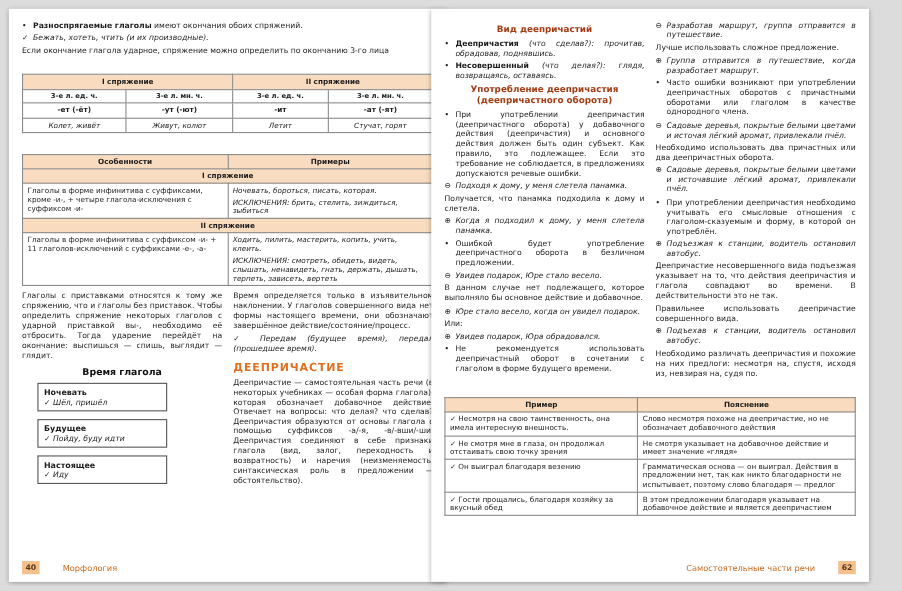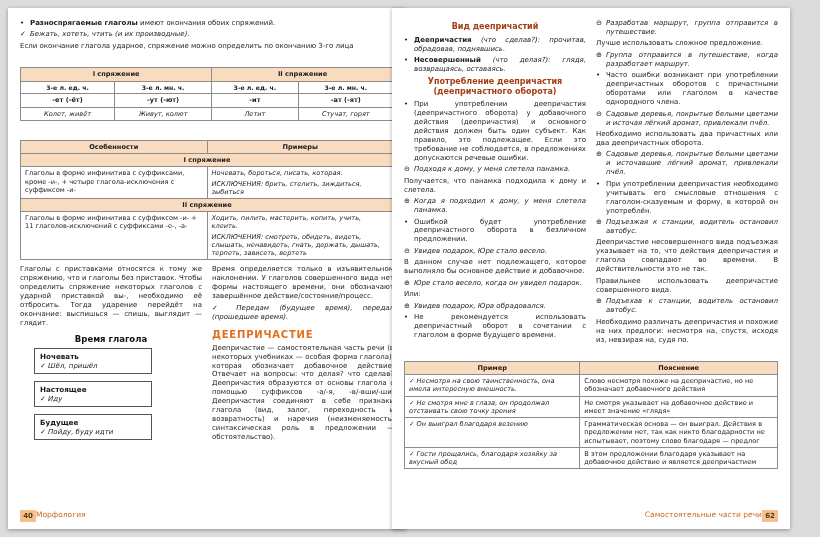--- a/index.html
+++ b/index.html
@@ -28,26 +28,26 @@
   table.t th{background:#f9dcc0;text-align:center;font-weight:bold}
   table.t tr.secrow td{background:#f9dcc0;text-align:center;font-weight:bold}
   table.conj td{text-align:center}
   table.conj tr.subhead td{font-weight:bold;font-size:6.2px}
   table.conj tr.endings td{font-weight:bold}
   table.conj tr.exrow td{font-style:italic}
   .exc{margin-top:2px;font-style:italic}
   .tboxwrap{margin-left:14px;margin-top:2px}
   .tbox{width:118px;border:1px solid #555;padding:3px 5px;margin-bottom:7px;font-size:7px;background:#fff}
   .tbox b{display:block;margin-bottom:1px;font-size:7.2px}
-  .footer{margin-top:auto;display:flex;gap:0;font-size:7.5px;padding-top:4px}
+  .footer{margin-top:auto;display:flex;align-items:center;gap:21px;font-size:7.5px;padding-top:4px}
   .footer.rightf{justify-content:flex-end}
   .pagenum{min-width:16px;height:12px;background:#f3c08e;color:#5a3510;font-weight:bold;
            display:inline-flex;align-items:center;justify-content:center;font-size:7px;padding:0 3px}
   .flabel{color:#c96a1e}
-  td.exmpl{font-style:italic;width:47%}
+  td.exmpl{width:47%}
 </style>
 </head>
 <body>
 
 <div class="canvas">
 
   <div class="page leftp">
 
     <div class="cols">
       <div class="col">
@@ -126,26 +126,26 @@
     <div class="cols">
       <div class="col">
         <p class="it plain">Глаголы с приставками относятся к тому же спряжению, что и глаголы без приставок. Чтобы определить спряжение некоторых глаголов с ударной приставкой вы-, необходимо её отбросить. Тогда ударение перейдёт на окончание: выспишься — спишь, выглядит — глядит.</p>
         <h3 class="sec black">Время глагола</h3>
         <div class="tboxwrap">
           <div class="tbox">
             <b>Ночевать</b>
             <span class="ital">✓ Шёл, пришёл</span>
           </div>
           <div class="tbox">
+            <b>Будущее</b>
+            <span class="ital">✓ Пойду, буду идти</span>
+          </div>
+          <div class="tbox">
             <b>Настоящее</b>
             <span class="ital">✓ Иду</span>
-          </div>
-          <div class="tbox">
-            <b>Будущее</b>
-            <span class="ital">✓ Пойду, буду идти</span>
           </div>
         </div>
       </div>
       <div class="col">
         <p class="it plain">Время определяется только в изъявительном наклонении. У глаголов совершенного вида нет формы настоящего времени, они обозначают завершённое действие/состояние/процесс.</p>
         <p class="it plain ital">✓ Передам (будущее время), передал (прошедшее время).</p>
         <h2 class="big">ДЕЕПРИЧАСТИЕ</h2>
         <p class="it plain">Деепричастие — самостоятельная часть речи (в некоторых учебниках — особая форма глагола), которая обозначает добавочное действие. Отвечает на вопросы: что делая? что сделав? Деепричастия образуются от основы глагола с помощью суффиксов -а/-я, -в/-вши/-ши. Деепричастия соединяют в себе признаки глагола (вид, залог, переходность и возвратность) и наречия (неизменяемость, синтаксическая роль в предложении — обстоятельство).</p>
       </div>
     </div>

